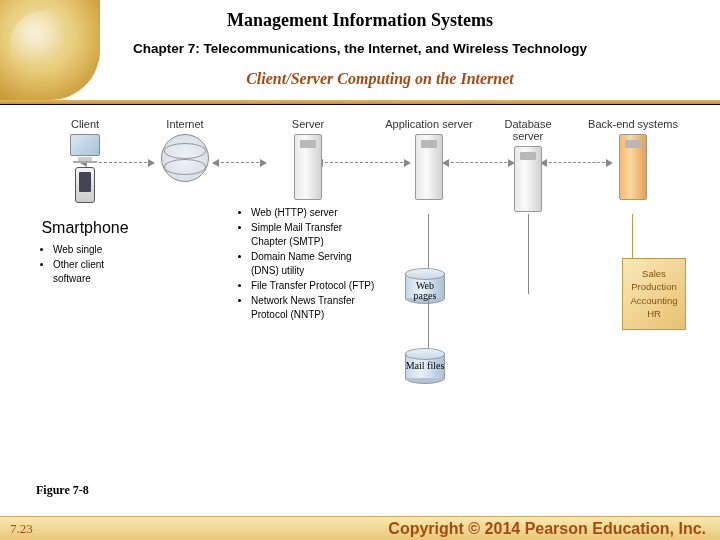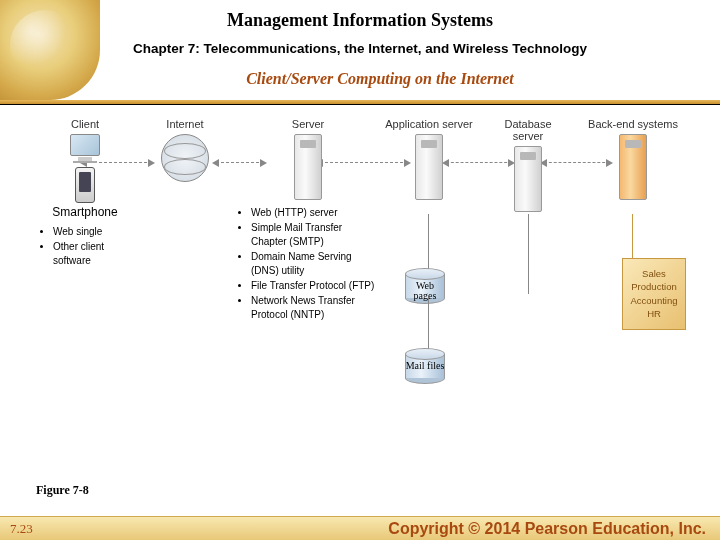--- a/index.html
+++ b/index.html
@@ -19,21 +19,21 @@
   .col { position: absolute; top: 0; text-align: center; font-family: Arial, sans-serif; font-size: 11px; }
   .col-label { font-weight: normal; color: #333; margin-bottom: 4px; }
 
   .pc-icon { width: 36px; height: 30px; margin: 0 auto 3px; position: relative; }
   .pc-icon .mon { width: 30px; height: 22px; border: 1.5px solid #888; background: linear-gradient(135deg,#d8e8f4,#a8c4d8); border-radius: 2px; margin: 0 auto; }
   .pc-icon .base { width: 14px; height: 4px; background: #ccc; margin: 1px auto 0; }
   .pc-icon .stand { width: 24px; height: 2px; background: #aaa; margin: 0 auto; }
 
   .phone-icon { width: 20px; height: 36px; border: 1.5px solid #555; border-radius: 3px; background: linear-gradient(#f4f4f4,#ccc); margin: 3px auto 0; position: relative; }
   .phone-icon::after { content: ""; position: absolute; top: 4px; left: 3px; right: 3px; height: 20px; background: #445; border-radius: 1px; }
-  .phone-lbl { font-size: 12px; margin-top: 2px; }
+  .phone-lbl { font-size: 16px; margin-top: 16px; }
 
   .net-icon { width: 48px; height: 48px; border: 1.5px solid #888; border-radius: 50%; margin: 0 auto; position: relative; background: radial-gradient(circle,#f0f4f8,#d0d8e0); }
   .net-icon::before, .net-icon::after { content: ""; position: absolute; border: 1px solid #999; border-radius: 50%; }
   .net-icon::before { top: 8px; left: 2px; right: 2px; height: 14px; }
   .net-icon::after { top: 24px; left: 2px; right: 2px; height: 14px; }
 
   .tower { width: 28px; height: 66px; margin: 0 auto; background: linear-gradient(90deg,#e8e8e8,#fafafa 40%,#d0d0d0); border: 1px solid #999; border-radius: 2px; position: relative; }
   .tower::before { content: ""; position: absolute; top: 5px; left: 5px; right: 5px; height: 8px; background: #b8b8b8; border-radius: 1px; }
   .tower.orange { background: linear-gradient(90deg,#f4b870,#fad8a0 40%,#e8a050); }
 

